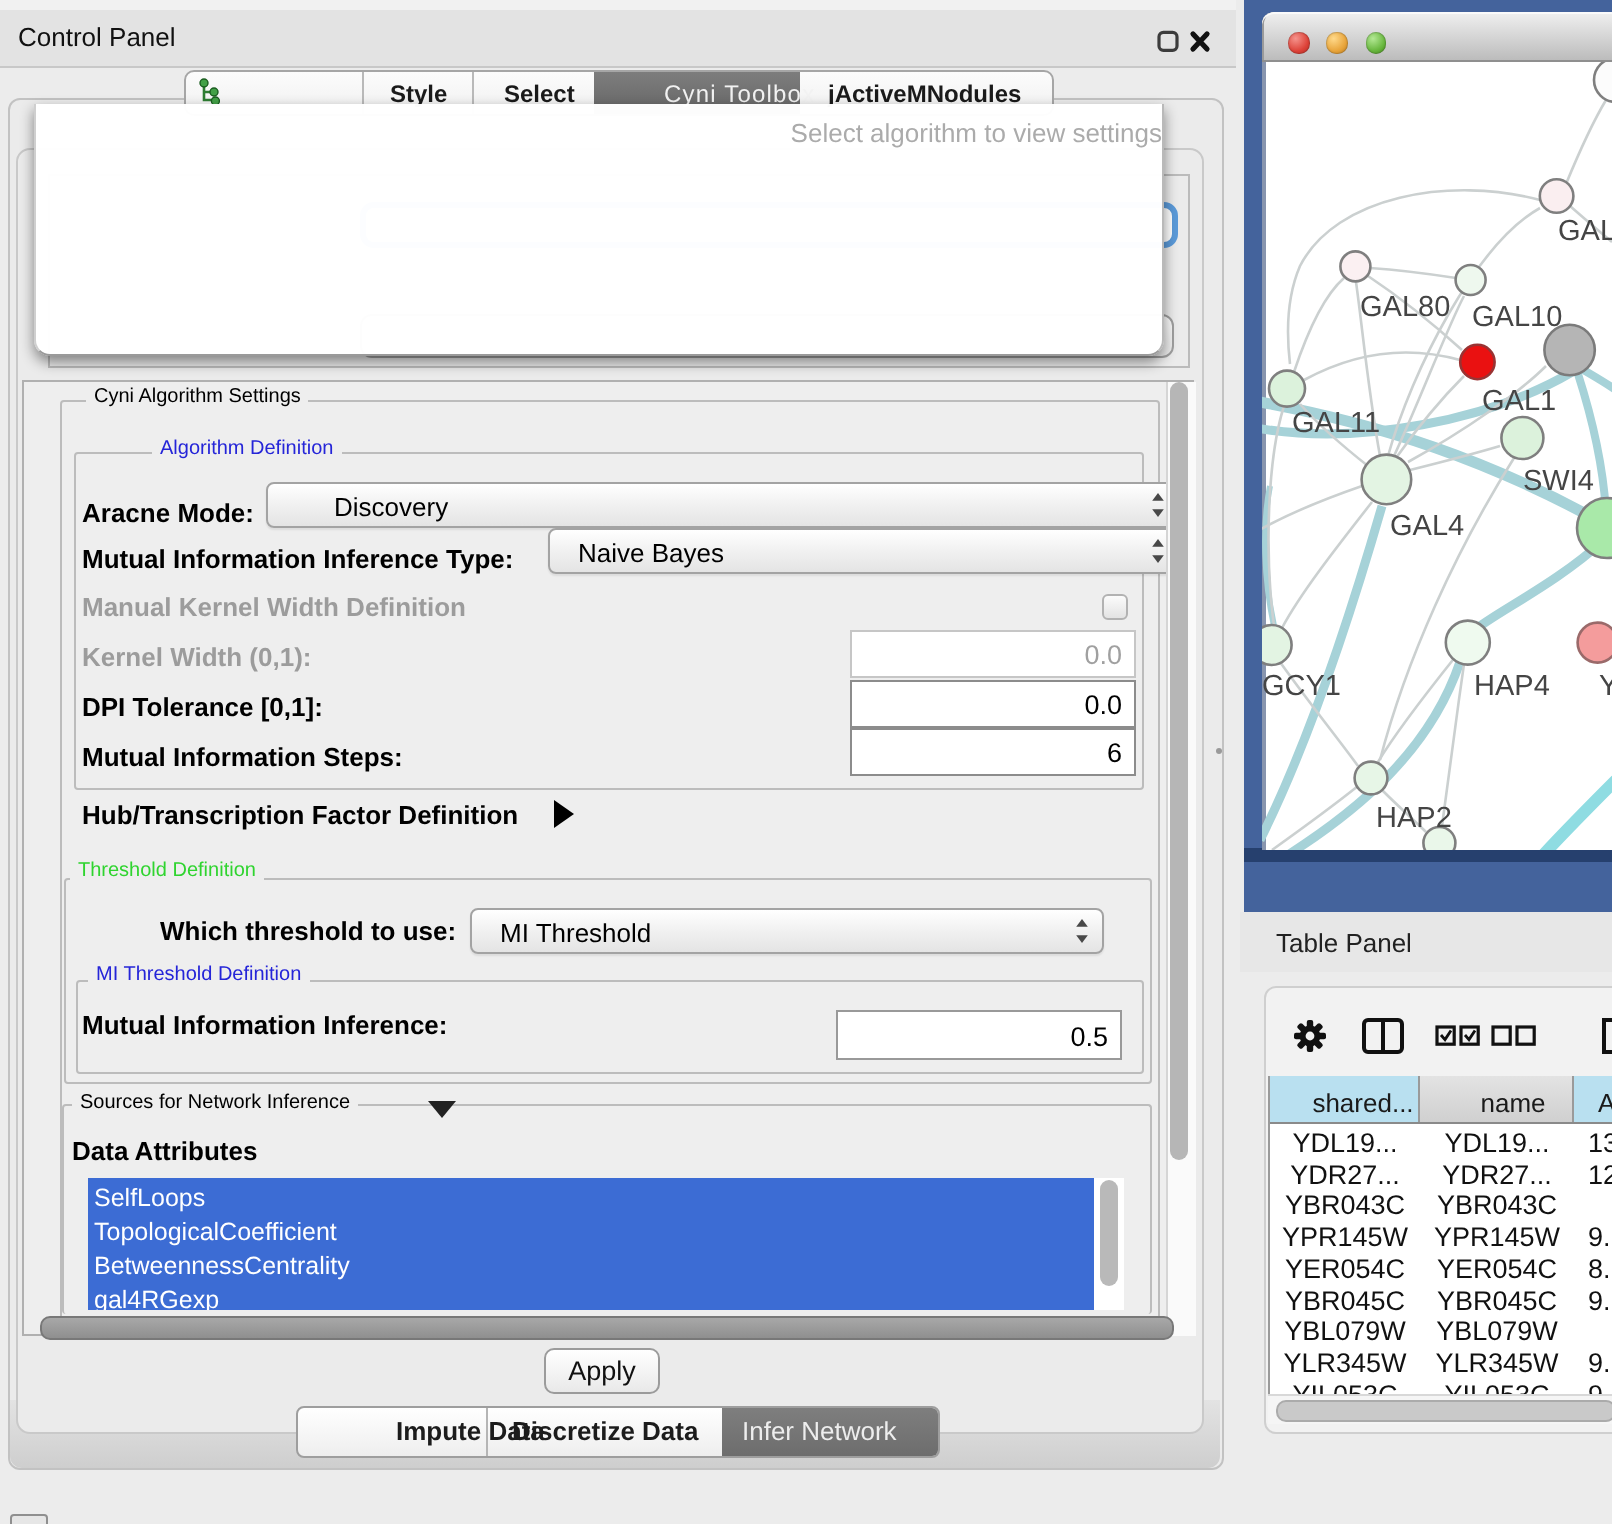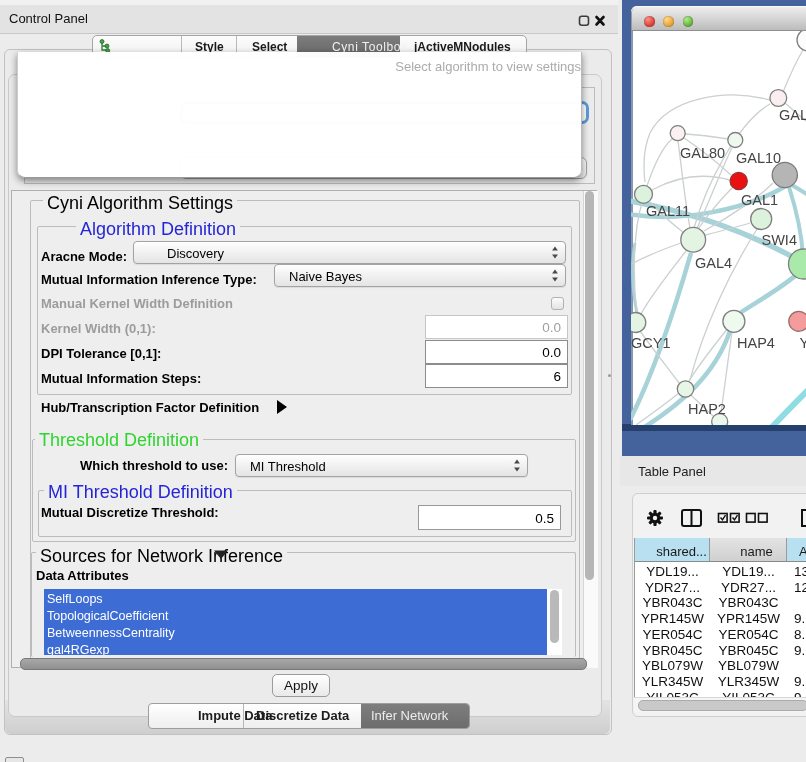--- a/index.html
+++ b/index.html
@@ -3,26 +3,26 @@
 <meta charset="utf-8">
 <style>
   html,body{margin:0;padding:0;}
   body{width:806px;height:762px;overflow:hidden;background:#ececec;
        font-family:"Liberation Sans",sans-serif;position:relative;}
   .abs{position:absolute;}
   .lbl{font-weight:bold;font-size:13px;color:#000;}
   .glbl{font-weight:bold;font-size:13px;color:#9c9c9c;}
   .combo{position:absolute;border:1px solid #a3a3a3;border-radius:4px;
          background:linear-gradient(#ffffff,#f2f2f2 45%,#e4e4e4);
-         box-shadow:0 1px 1px rgba(0,0,0,0.08);}
+         box-shadow:0 1px 1px rgba(0,0,0,0.08);padding-left:24px;}
   .combo .ct{position:absolute;left:14px;top:4px;font-size:13px;color:#000;}
   .field{position:absolute;background:#fff;border:1px solid #8c8c8c;}
   .field .ft{position:absolute;right:6px;top:3.5px;font-size:13.5px;color:#000;}
   .grp{position:absolute;border:1px solid #bcbcbc;border-radius:2px;}
-  .gtitle{position:absolute;font-size:18px;background:#eeeeee;padding:0 4px;white-space:nowrap;}
+  .gtitle{position:absolute;font-size:10px;background:#eeeeee;padding:0 4px;white-space:nowrap;}
 </style>
 </head>
 <body>
 
 <div class="abs" style="left:0;top:0;width:618px;height:5px;background:#f1f1f1;"></div>
 <div class="abs" style="left:0;top:5px;width:618px;height:28px;background:#e3e3e3;border-bottom:1px solid #c8c8c8;">
   <div class="abs" style="left:9px;top:6px;font-size:13px;color:#111;">Control Panel</div>
 
   <svg class="abs" style="left:576px;top:7.5px;" width="36" height="16" viewBox="0 0 36 16">
     <rect x="3.5" y="3.2" width="9" height="9" rx="2.2" fill="none" stroke="#3c3c3c" stroke-width="1.6"></rect>
@@ -114,21 +114,21 @@
   <div class="ct">MI Threshold</div>
   <svg class="abs" style="right:6px;top:4px;" width="8" height="13" viewBox="0 0 8 13">
     <path d="M4 0.5 L6.9 4.4 L1.1 4.4 Z" fill="#484848"></path>
       <path d="M4 12.5 L6.9 8.6 L1.1 8.6 Z" fill="#484848"></path>
   </svg>
 </div>
 
 <div class="grp" style="left:38px;top:490px;width:532px;height:45px;"></div>
 <div class="gtitle" style="left:44px;top:482px;color:#2525d8;">MI Threshold Definition</div>
 
-<div class="lbl abs" style="left:41px;top:505px;">Mutual Discretize Threshold:</div>
+<div class="lbl abs" style="left:41px;top:505px;">Mutual Information Inference:</div>
 <div class="field" style="left:418px;top:505px;width:141px;height:23px;border-color:#999;">
   <div class="ft" style="top:5px;">0.5</div>
 </div>
 
 <div class="grp" style="left:31px;top:552px;width:543px;height:104px;border-bottom:none;"></div>
 <div class="gtitle" style="left:36px;top:546px;color:#000;font-weight:normal;">Sources for Network Inference</div>
 <svg class="abs" style="left:213px;top:549px;" width="16" height="11" viewBox="0 0 16 11">
     <path d="M1 1.5 L15 1.5 L8 10 Z" fill="#222"></path>
   </svg>
 

